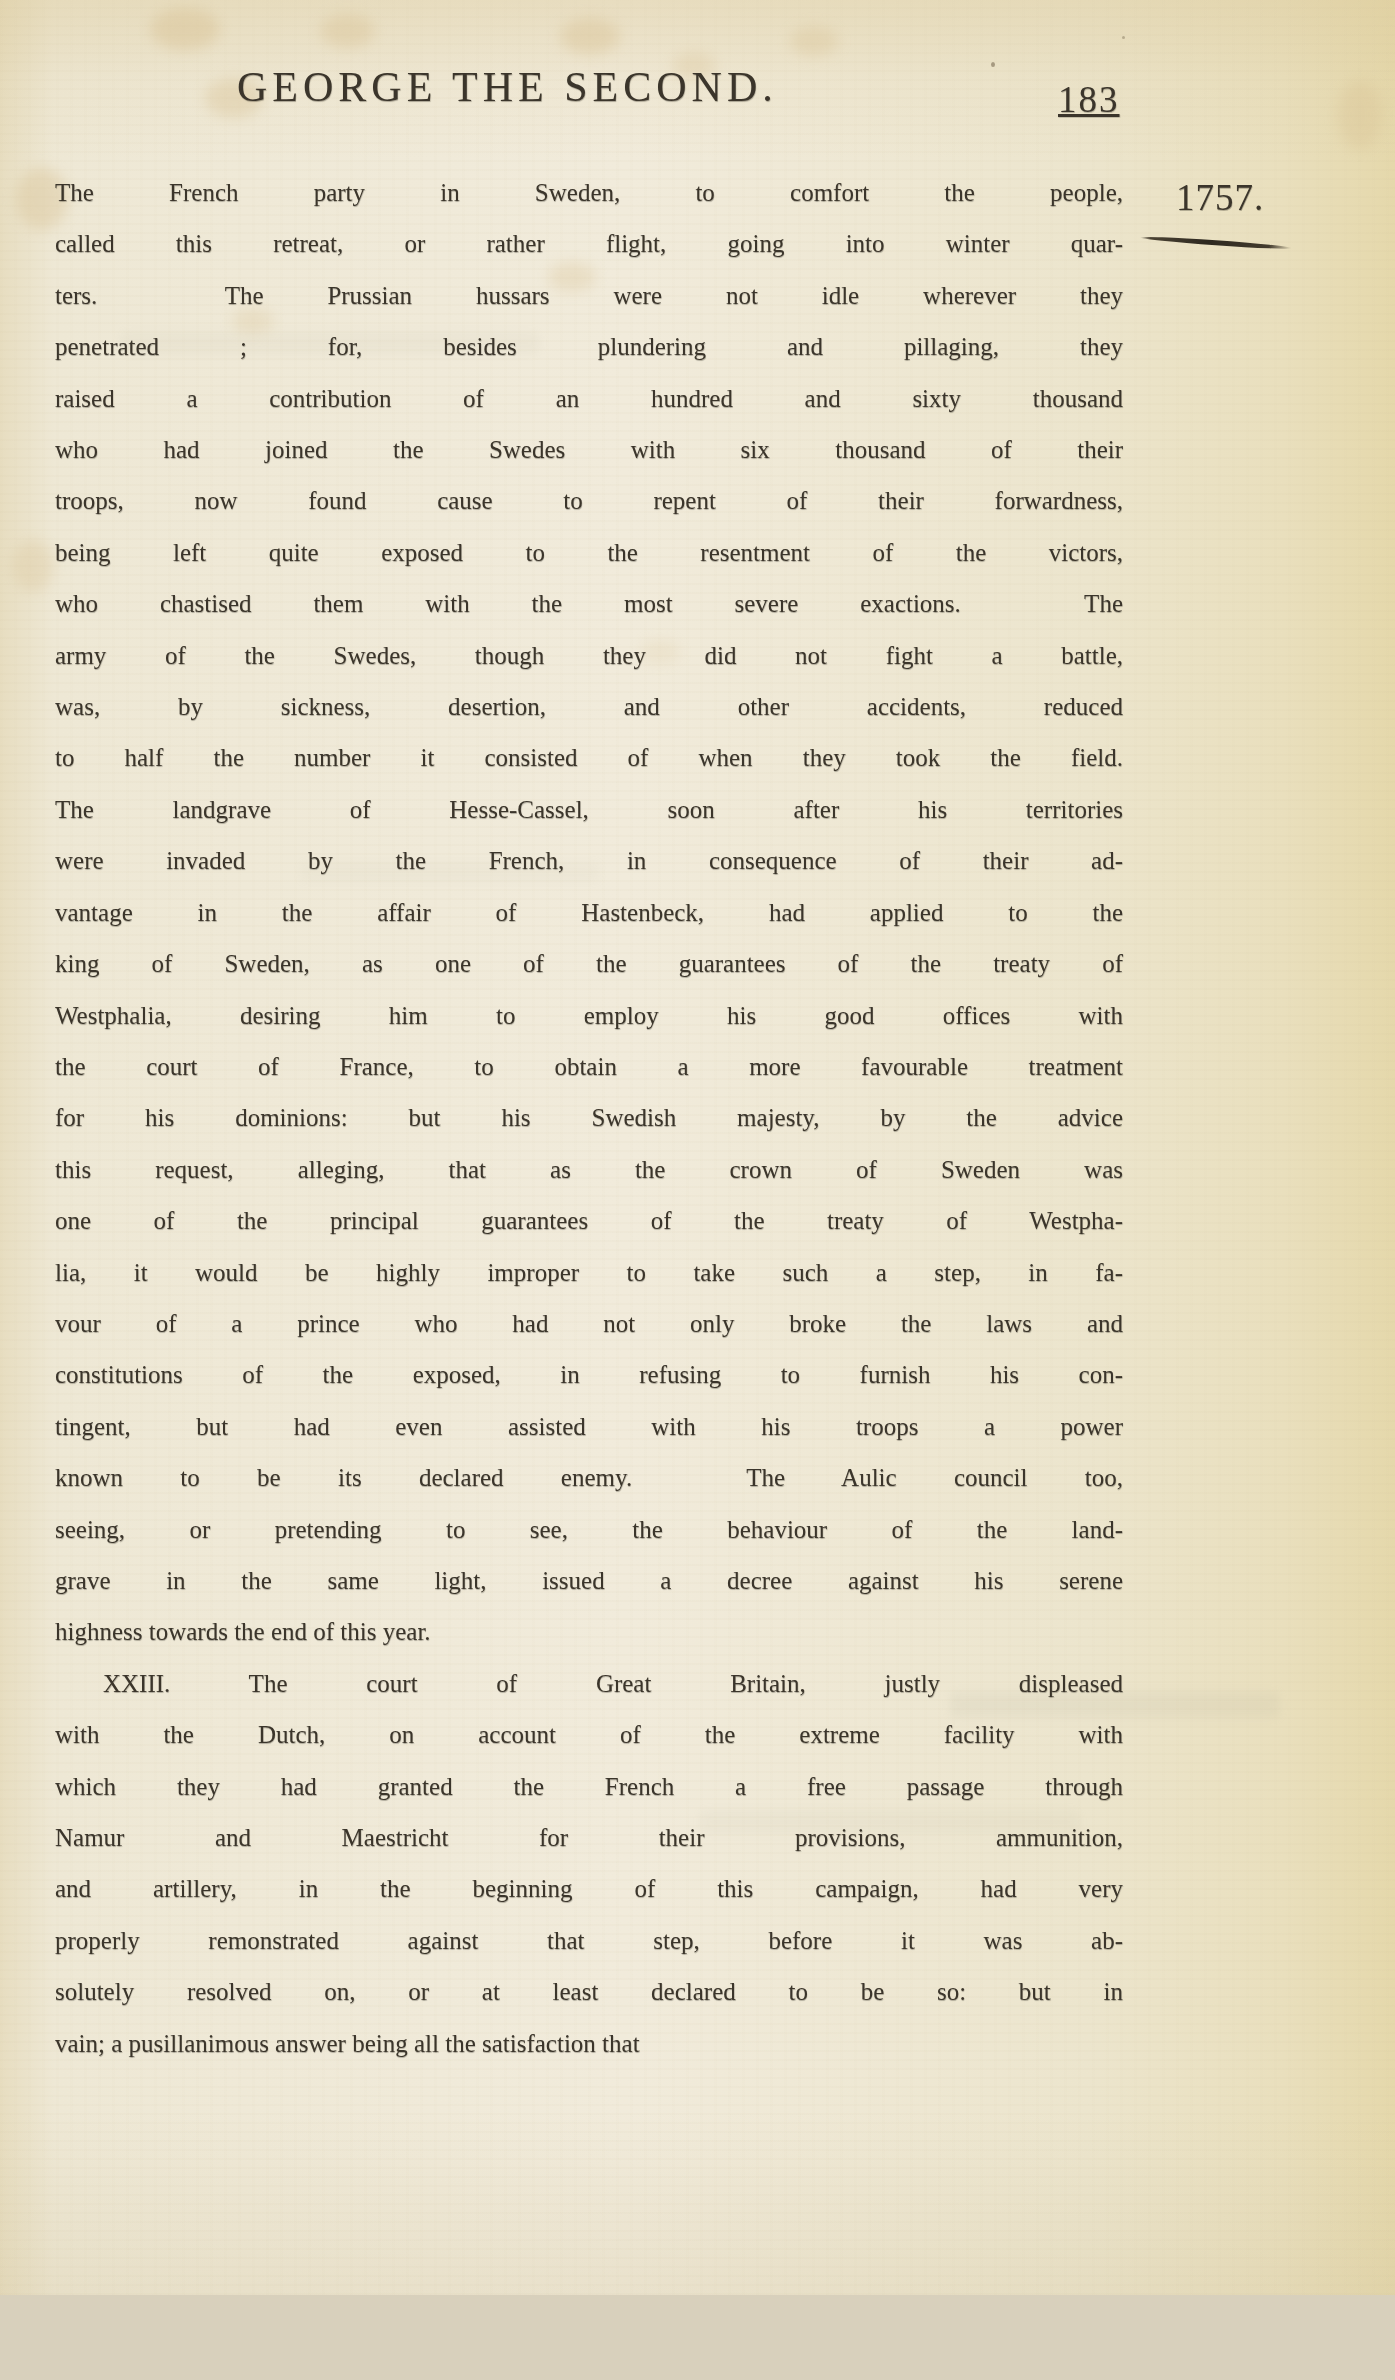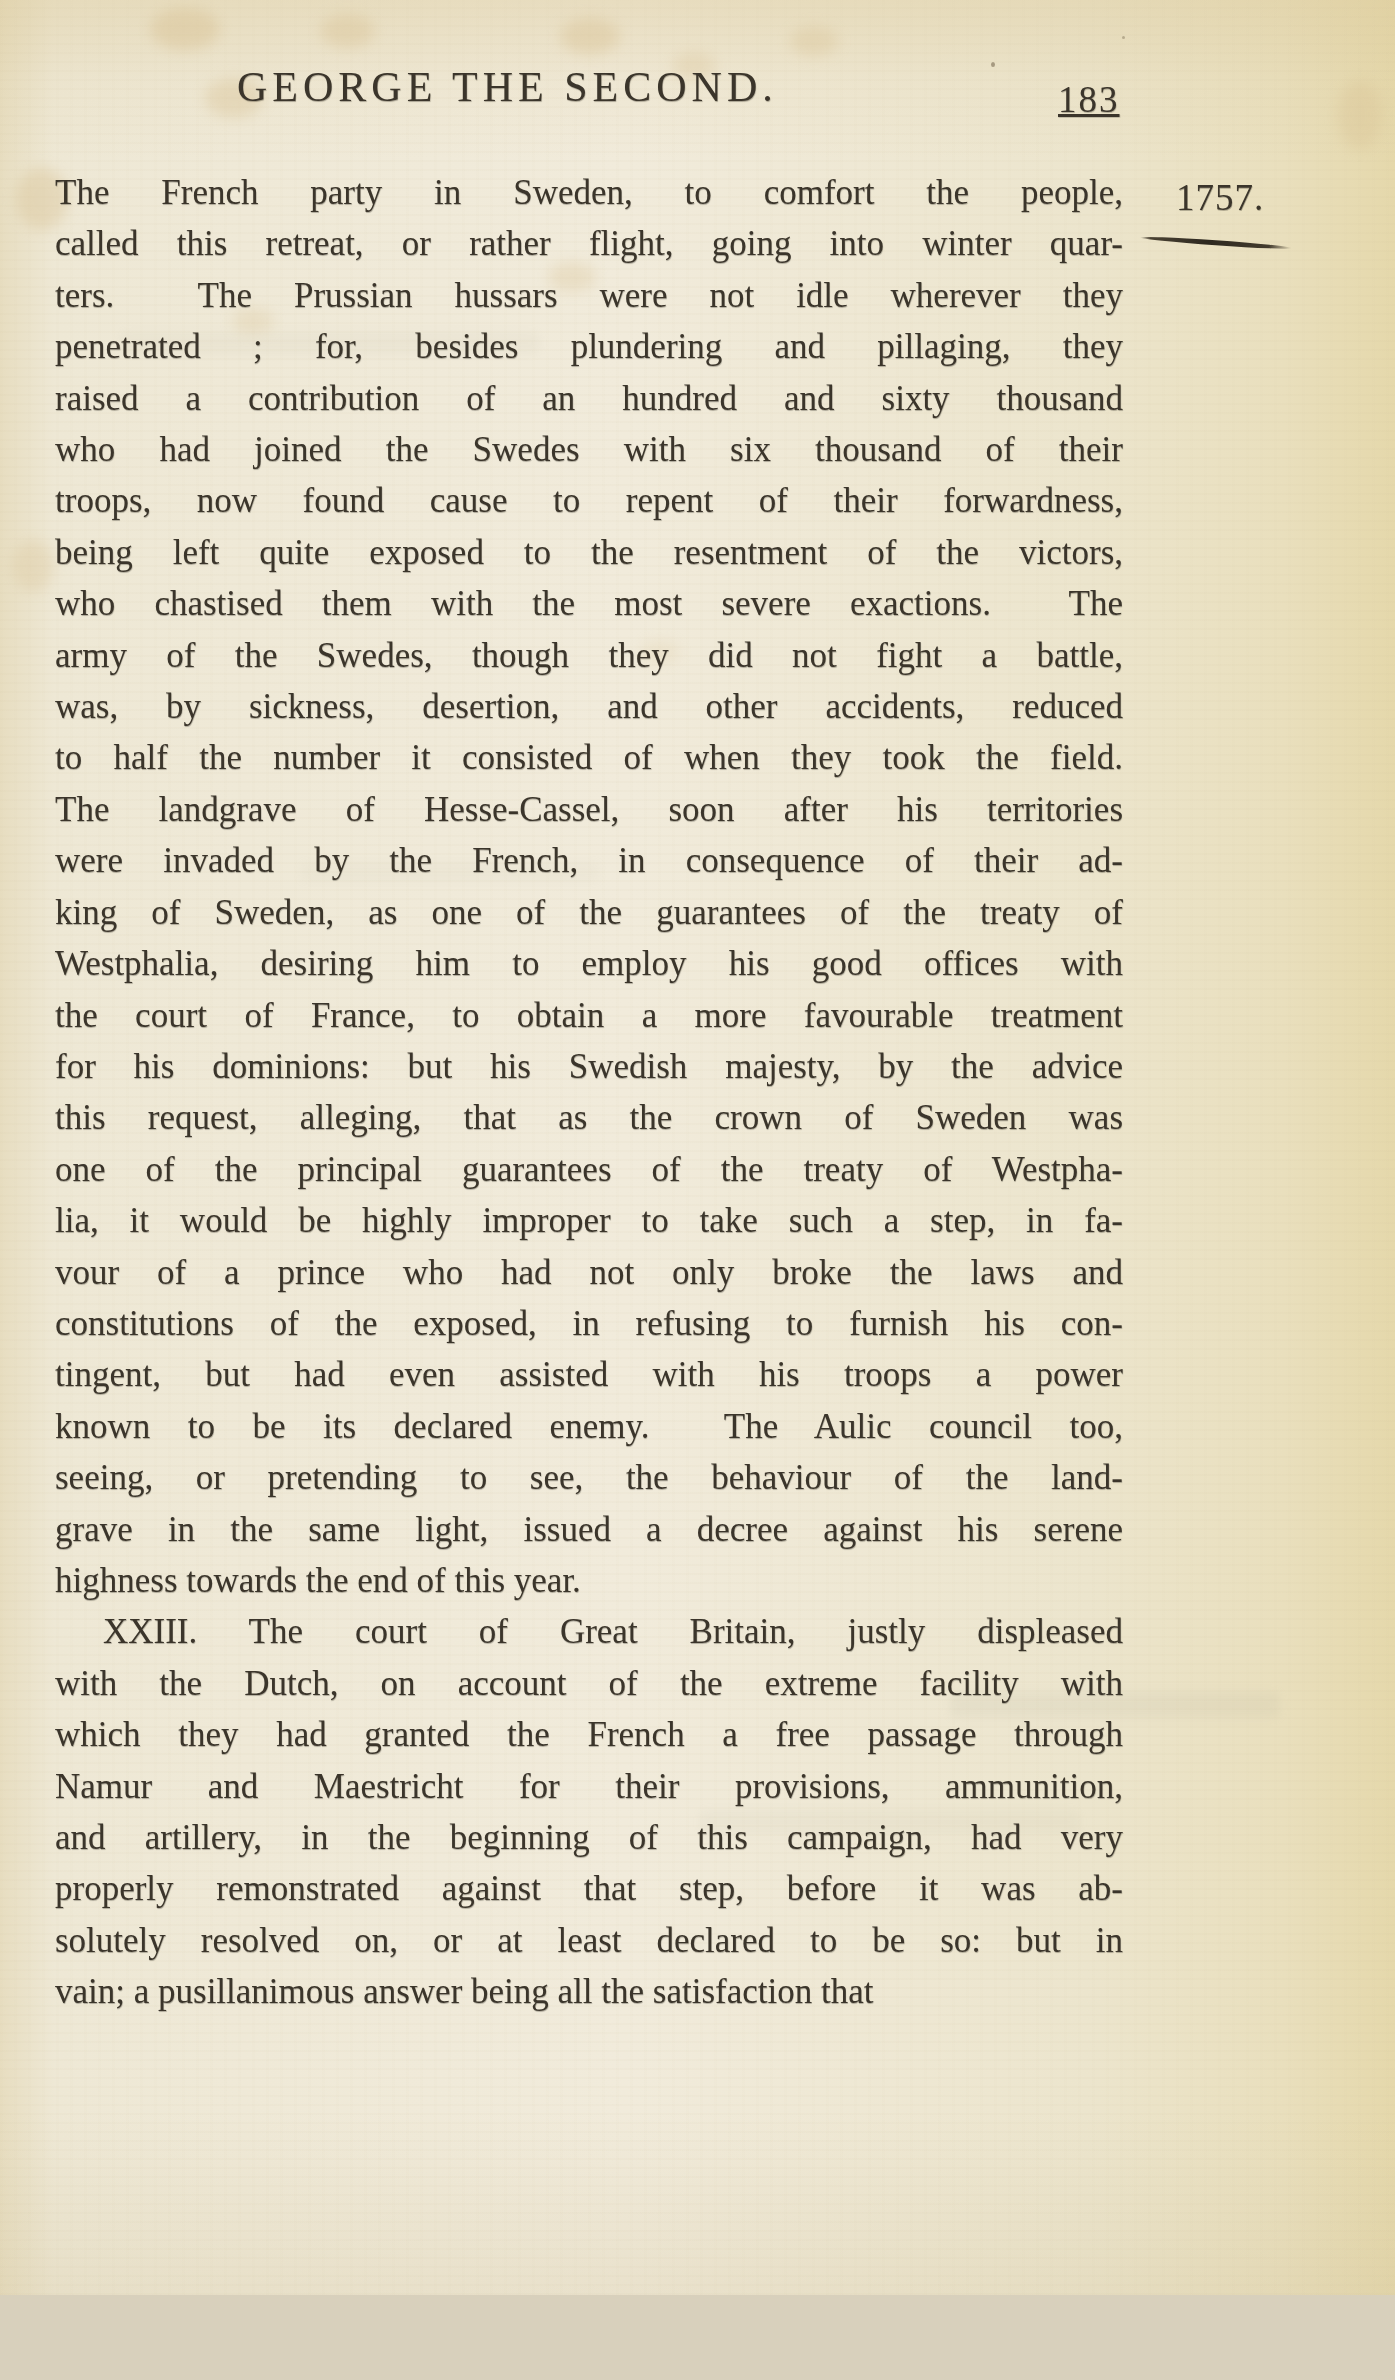--- a/index.html
+++ b/index.html
@@ -60,21 +60,21 @@
     border-radius: 50% / 50%;
     transform: rotate(4deg);
     transform-origin: left center;
   }
   .text-block {
     position: absolute;
     left: 55px; top: 167px;
     width: 1068px;
   }
   .line {
-    font-size: 35px;
+    font-size: 25px;
     line-height: 51.4px;
     text-align: justify;
     text-align-last: justify;
     text-justify: inter-word;
     text-shadow: 0.4px 0.6px 0.7px rgba(45,40,30,0.32);
   }
   .line.para-end { text-align-last: left; }
   .line.indent { text-indent: 48px; }
 
   .spot {
@@ -161,20 +161,21 @@
       <div class="line">raised a contribution of an hundred and sixty thousand</div>
       <div class="line">who had joined the Swedes with six thousand of their</div>
       <div class="line">troops, now found cause to repent of their forwardness,</div>
       <div class="line">being left quite exposed to the resentment of the victors,</div>
       <div class="line">who chastised them with the most severe exactions.&nbsp; The</div>
       <div class="line">army of the Swedes, though they did not fight a battle,</div>
       <div class="line">was, by sickness, desertion, and other accidents, reduced</div>
       <div class="line">to half the number it consisted of when they took the field.</div>
       <div class="line">The landgrave of Hesse-Cassel, soon after his territories</div>
       <div class="line">were invaded by the French, in consequence of their ad-</div>
+      <div class="line">vantage in the affair of Hastenbeck, had applied to the</div>
       <div class="line">king of Sweden, as one of the guarantees of the treaty of</div>
       <div class="line">Westphalia, desiring him to employ his good offices with</div>
       <div class="line">the court of France, to obtain a more favourable treatment</div>
       <div class="line">for his dominions: but his Swedish majesty, by the advice</div>
       <div class="line">this request, alleging, that as the crown of Sweden was</div>
       <div class="line">one of the principal guarantees of the treaty of Westpha-</div>
       <div class="line">lia, it would be highly improper to take such a step, in fa-</div>
       <div class="line">vour of a prince who had not only broke the laws and</div>
       <div class="line">constitutions of the exposed, in refusing to furnish his con-</div>
       <div class="line">tingent, but had even assisted with his troops a power</div>

